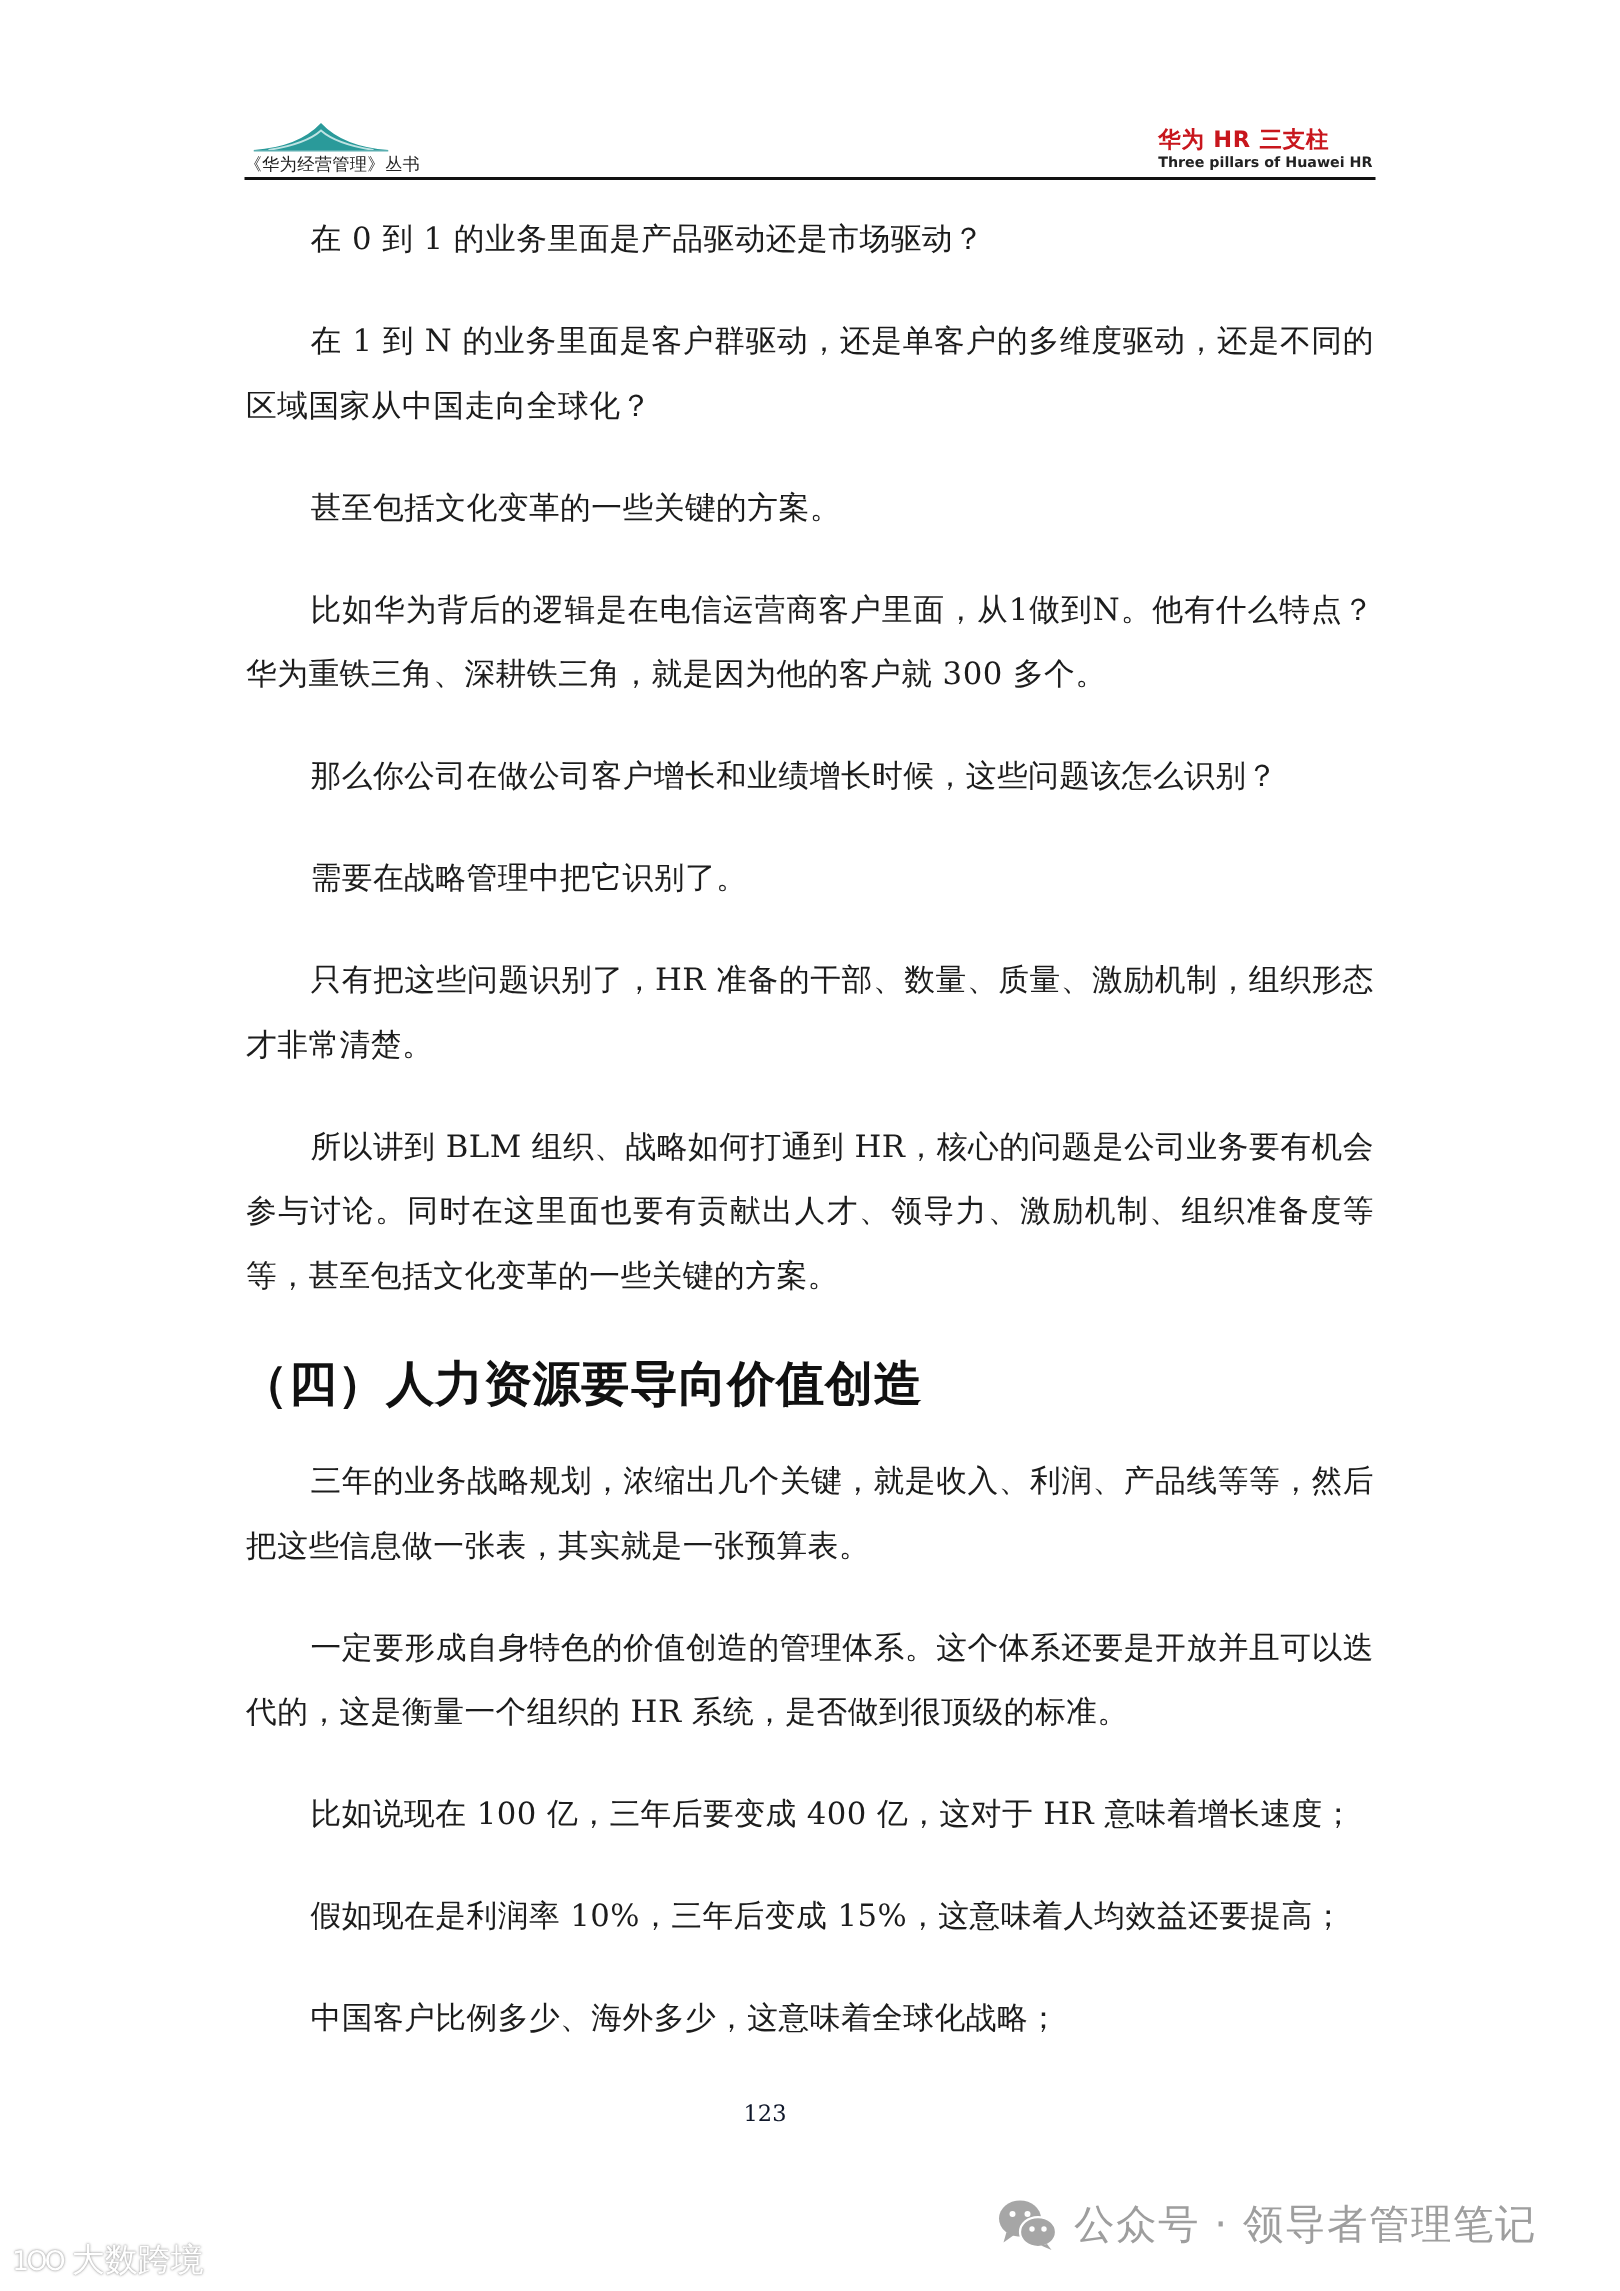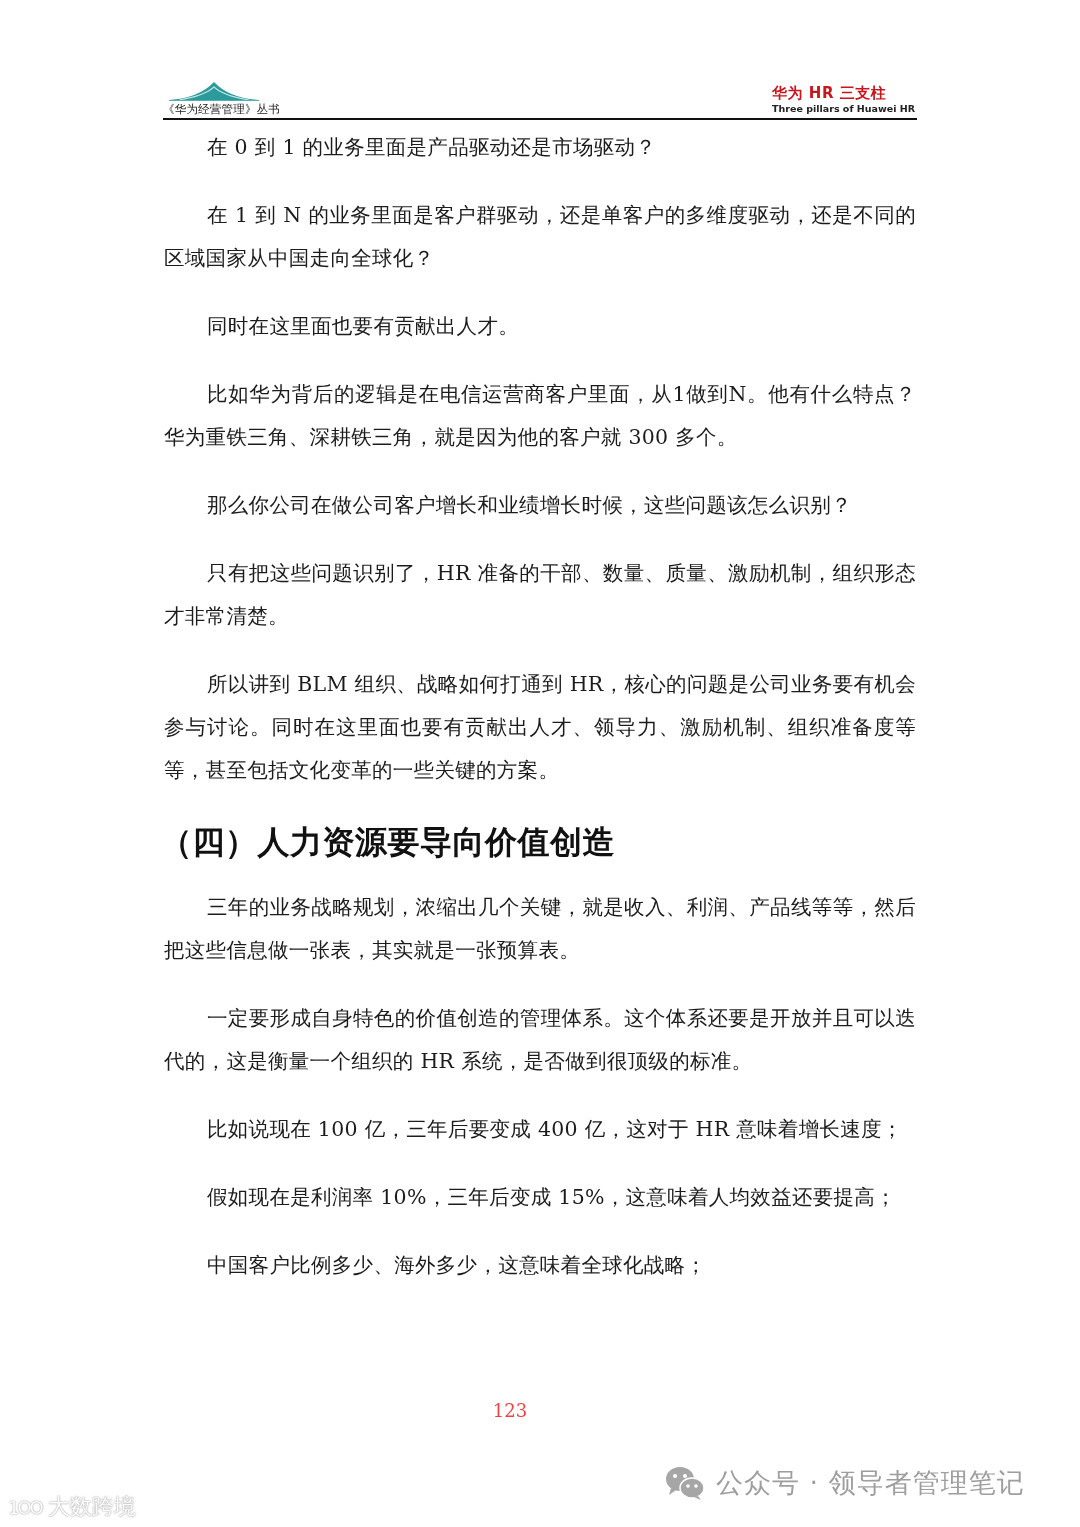--- a/index.html
+++ b/index.html
@@ -16,34 +16,34 @@
       font-size: 11.5px; color: #222; letter-spacing: 0.2px;
     }
     .brand {
       position: absolute; right: 2px; top: 12px; text-align: left;
       font-family: "DejaVu Sans", "Liberation Sans", sans-serif;
     }
     .brand-cn { font-size: 15px; font-weight: bold; color: #c8161d; letter-spacing: 0.5px; line-height: 18px; }
     .brand-en { font-size: 9.5px; font-weight: bold; color: #222; line-height: 13px; }
     .header-rule { position: absolute; left: 0; top: 46px; width: 754px; height: 2px; background: #111; }
 
-    .content { position: absolute; left: 164px; top: 126px; width: 752px; }
+    .content { position: absolute; left: 164px; top: 138px; width: 752px; }
     .para {
       font-size: 20.5px; line-height: 43px; margin: 0 0 25px 0;
       text-indent: 43px; text-align: justify; letter-spacing: 0.3px;
       color: #1c1c1c;
     }
     .section-heading {
       font-family: "DejaVu Sans", "Liberation Sans", sans-serif;
       font-weight: bold; font-size: 32px; line-height: 48px;
       margin: 26px 0 20px -4px; color: #111; letter-spacing: 0.5px;
     }
     .page-number {
       position: absolute; left: 0; width: 1020px; top: 1400px; text-align: center;
-      font-size: 18px; color: #ef4444;
+      font-size: 15px; color: #0f172a;
     }
     .wm-left {
       position: absolute; left: 8px; top: 1492px; display: flex; align-items: center;
       font-family: "DejaVu Sans", "Liberation Sans", sans-serif;
       font-size: 22px; color: #ffffff;
       text-shadow: 0 0 2px #9a9a9a, 0 0 1px #9a9a9a;
       opacity: 0.9;
     }
     .wm-left .mark { font-size: 18px; margin-right: 6px; letter-spacing: -2px; }
     .wm-right {
@@ -66,23 +66,24 @@
   <div class="brand">
     <div class="brand-cn">华为 HR 三支柱</div>
     <div class="brand-en">Three pillars of Huawei HR</div>
   </div>
   <div class="header-rule"></div>
 </div>
 
 <div class="content">
   <p class="para">在 0 到 1 的业务里面是产品驱动还是市场驱动？</p>
   <p class="para">在 1 到 N 的业务里面是客户群驱动，还是单客户的多维度驱动，还是不同的区域国家从中国走向全球化？</p>
-  <p class="para">同时在这里面也要有贡献出人才。</p>
+  <p class="para">甚至包括文化变革的一些关键的方案。</p>
   <p class="para">比如华为背后的逻辑是在电信运营商客户里面，从1做到N。他有什么特点？华为重铁三角、深耕铁三角，就是因为他的客户就 300 多个。</p>
   <p class="para">那么你公司在做公司客户增长和业绩增长时候，这些问题该怎么识别？</p>
+  <p class="para">需要在战略管理中把它识别了。</p>
   <p class="para">只有把这些问题识别了，HR 准备的干部、数量、质量、激励机制，组织形态才非常清楚。</p>
   <p class="para">所以讲到 BLM 组织、战略如何打通到 HR，核心的问题是公司业务要有机会参与讨论。同时在这里面也要有贡献出人才、领导力、激励机制、组织准备度等等，甚至包括文化变革的一些关键的方案。</p>
 
   <h2 class="section-heading">（四）人力资源要导向价值创造</h2>
 
   <p class="para">三年的业务战略规划，浓缩出几个关键，就是收入、利润、产品线等等，然后把这些信息做一张表，其实就是一张预算表。</p>
   <p class="para">一定要形成自身特色的价值创造的管理体系。这个体系还要是开放并且可以迭代的，这是衡量一个组织的 HR 系统，是否做到很顶级的标准。</p>
   <p class="para">比如说现在 100 亿，三年后要变成 400 亿，这对于 HR 意味着增长速度；</p>
   <p class="para">假如现在是利润率 10%，三年后变成 15%，这意味着人均效益还要提高；</p>
   <p class="para">中国客户比例多少、海外多少，这意味着全球化战略；</p>

